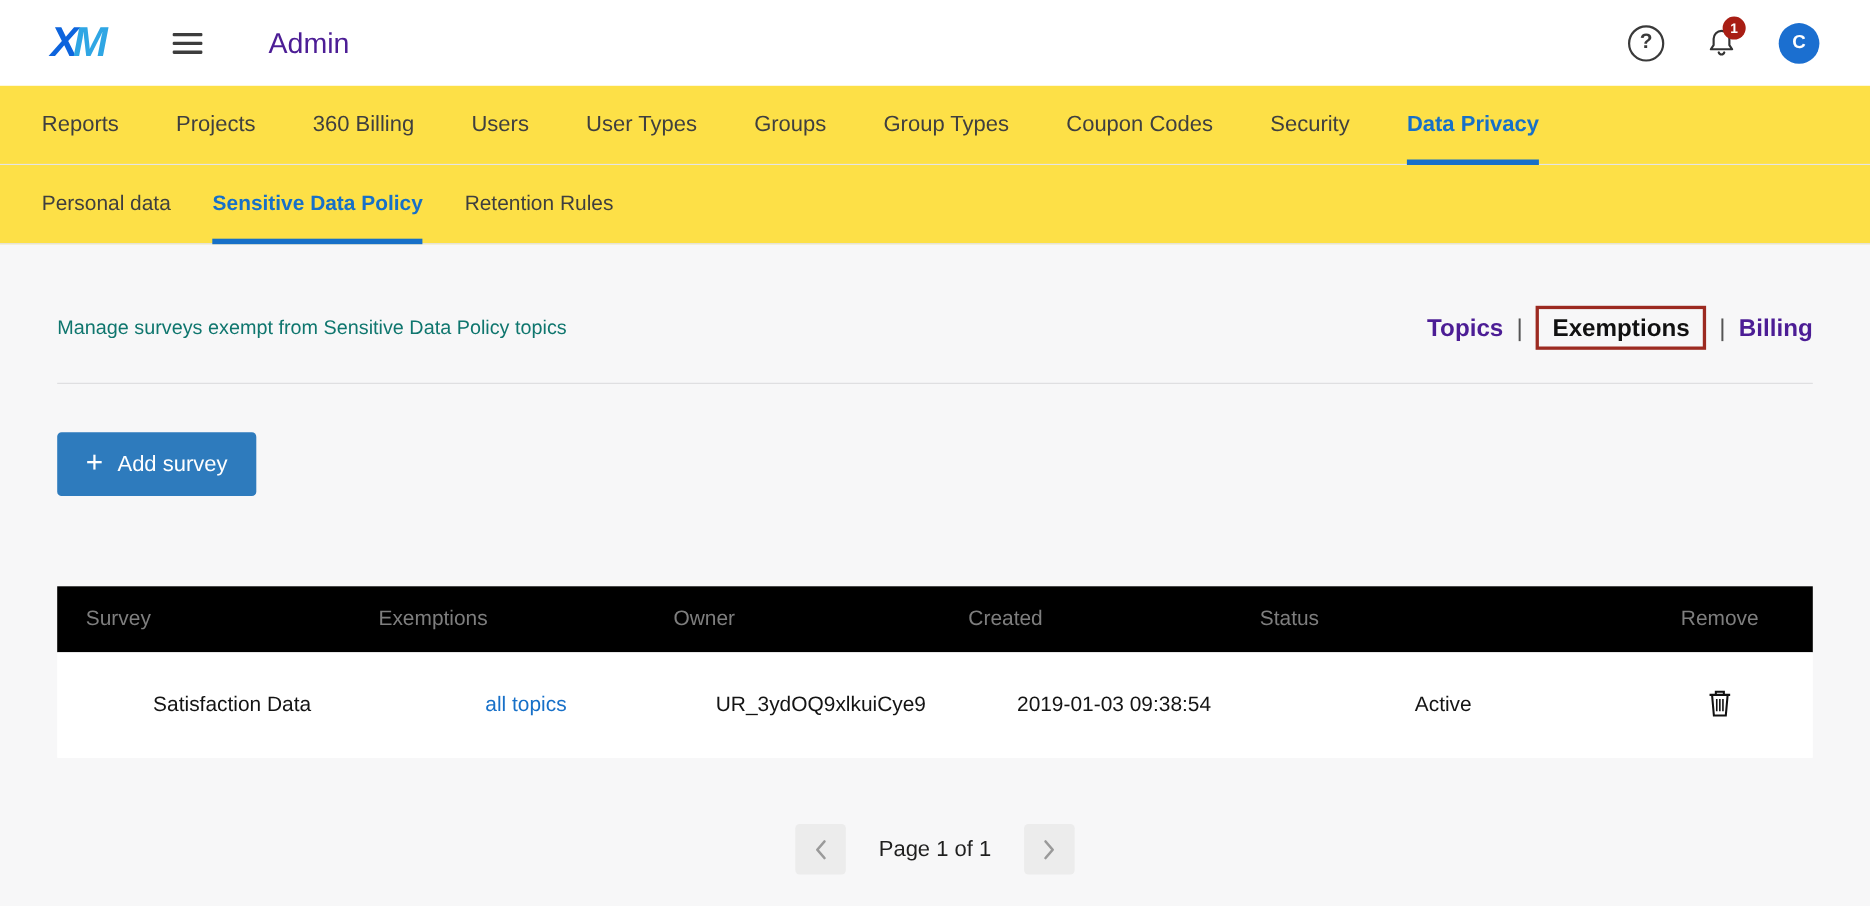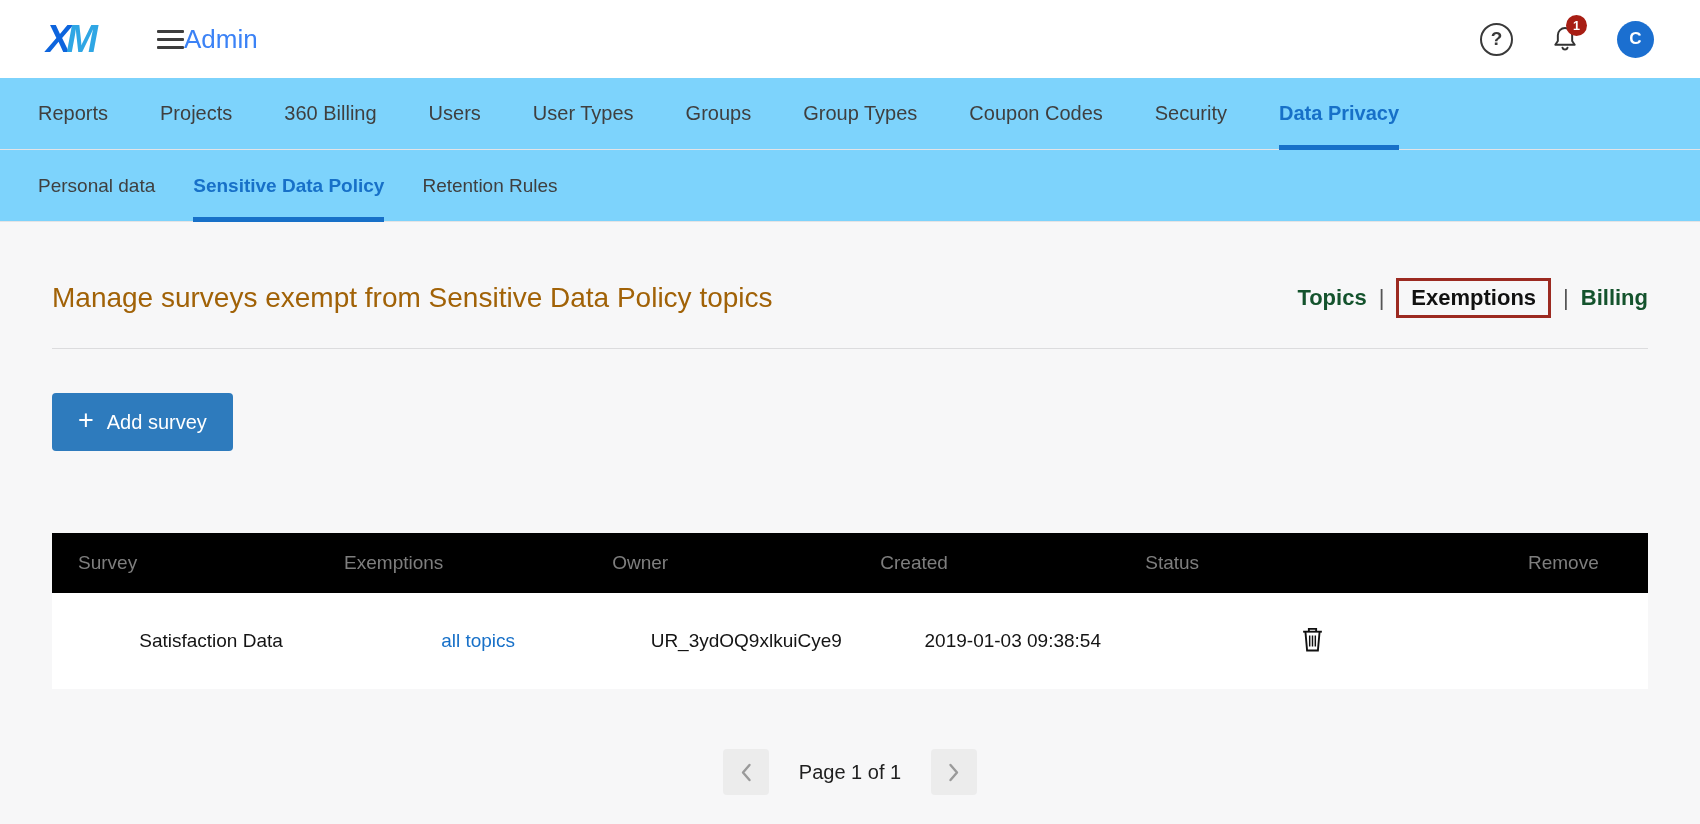--- a/index.html
+++ b/index.html
@@ -10,46 +10,46 @@
     overflow: hidden;
   }
 
   
   .header { height: 78px; background: #fff; display: flex; align-items: center; padding: 0 46px; }
   .logo { font-size: 38px; font-weight: 800; font-style: italic; letter-spacing: -3px; display: flex; user-select: none; }
   .logo .lx { color: #0d64dd; }
   .logo .lm { color: #2fa6e4; margin-left: -2px; }
   .hamburger { margin-left: 62px; width: 27px; display: flex; flex-direction: column; gap: 5px; cursor: pointer; }
   .hamburger span { height: 3px; background: #3d3d3d; border-radius: 1px; }
-  .app-title { font-size: 26px; color: #3b82f6; }
+  .app-title { margin-left: 60px; font-size: 26px; color: #4c1d95; }
   .header-right { margin-left: auto; display: flex; align-items: center; gap: 38px; }
   .help-btn { width: 33px; height: 33px; border-radius: 50%; border: 2px solid #3a3a3a; background: transparent;
     display: flex; align-items: center; justify-content: center; font-size: 19px; font-weight: 600; color: #3a3a3a; cursor: pointer; font-family: inherit; }
   .bell-wrap { position: relative; cursor: pointer; display: flex; }
   .badge { position: absolute; top: -9px; right: -8px; min-width: 21px; height: 21px; border-radius: 50%;
     background: #a81e14; color: #fff; font-size: 12.5px; font-weight: 700;
     display: flex; align-items: center; justify-content: center; padding: 0 4px; }
   .avatar { width: 37px; height: 37px; border-radius: 50%; background: #1b6fd0; color: #fff;
     font-size: 17px; font-weight: 600; display: flex; align-items: center; justify-content: center; cursor: pointer; }
 
   
-  .main-nav, .sub-nav { background: #7dd3fc; border-bottom: 1px solid #e4e4e6; display: flex; align-items: stretch; padding: 0 38px; }
+  .main-nav, .sub-nav { background: #fde047; border-bottom: 1px solid #e4e4e6; display: flex; align-items: stretch; padding: 0 38px; }
   .main-nav { height: 72px; gap: 52px; }
   .sub-nav  { height: 72px; gap: 38px; }
   .nav-item { display: flex; align-items: center; font-size: 20px; color: #3f3f3f; position: relative; cursor: pointer; white-space: nowrap; }
   .sub-nav .nav-item { font-size: 19px; }
   .nav-item.active { color: #1770c8; font-weight: 700; }
   .nav-item.active::after { content: ""; position: absolute; left: 0; right: 0; bottom: -1px; height: 5px; background: #1770c8; }
 
   
   .content { padding: 0 52px; }
   .title-row { margin-top: 56px; display: flex; align-items: center; justify-content: space-between; }
-  .page-title { font-size: 28px; color: #a16207; }
+  .page-title { font-size: 18px; color: #0f766e; }
   .views { display: flex; align-items: center; gap: 12px; font-size: 22px; font-weight: 600; }
-  .view-link { color: #14532d; cursor: pointer; }
+  .view-link { color: #4c1d95; cursor: pointer; }
   .view-sep { color: #555; font-weight: 400; }
   .view-current { color: #111; font-weight: 700; border: 3px solid #9c2a21; padding: 4px 12px; }
   .divider { margin-top: 30px; border-top: 1px solid #dcdcde; }
 
   .add-btn { margin-top: 44px; display: inline-flex; align-items: center; gap: 13px;
     background: #2e7bbd; color: #fff; font-size: 20px; border: none; border-radius: 4px;
     height: 58px; padding: 0 26px; cursor: pointer; font-family: inherit; }
   .add-btn .plus { font-size: 27px; font-weight: 400; line-height: 1; margin-top: -3px; }
 
   
@@ -144,20 +144,21 @@
       <div class="cell">Owner</div>
       <div class="cell">Created</div>
       <div class="cell">Status</div>
       <div class="cell cell-remove">Remove</div>
     </div>
     <div class="t-row">
       <div class="cell">Satisfaction Data</div>
       <div class="cell"><span class="link">all topics</span></div>
       <div class="cell">UR_3ydOQ9xlkuiCye9</div>
       <div class="cell">2019-01-03 09:38:54</div>
+      <div class="cell">Active</div>
       <div class="cell cell-remove">
         <button class="trash-btn">
           <svg width="21" height="25" viewBox="0 0 20 24" fill="none" stroke="#111" stroke-width="1.8">
             <path d="M1 4.5h18"></path>
             <path d="M6.5 4.5V1.8h7v2.7"></path>
             <path d="M3.2 4.5 4.8 22.5h10.4L16.8 4.5"></path>
             <path d="M7.3 8.2v10.5M10 8.2v10.5M12.7 8.2v10.5" stroke-width="1.4"></path>
           </svg>
         </button>
       </div>

